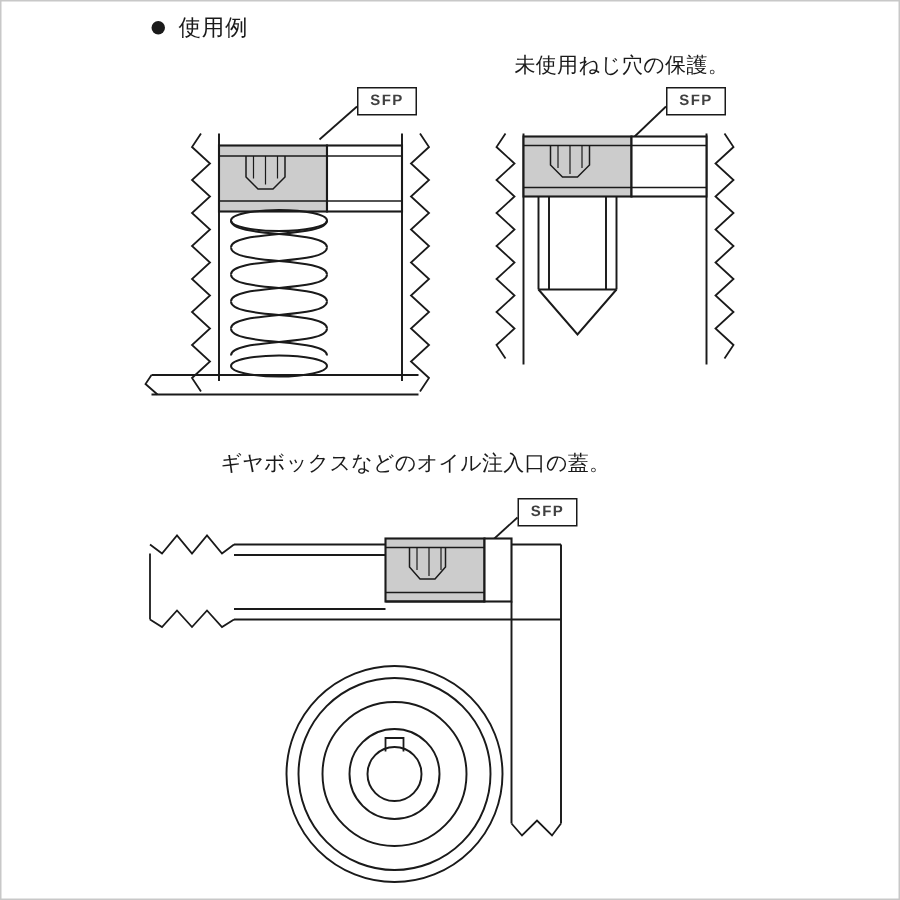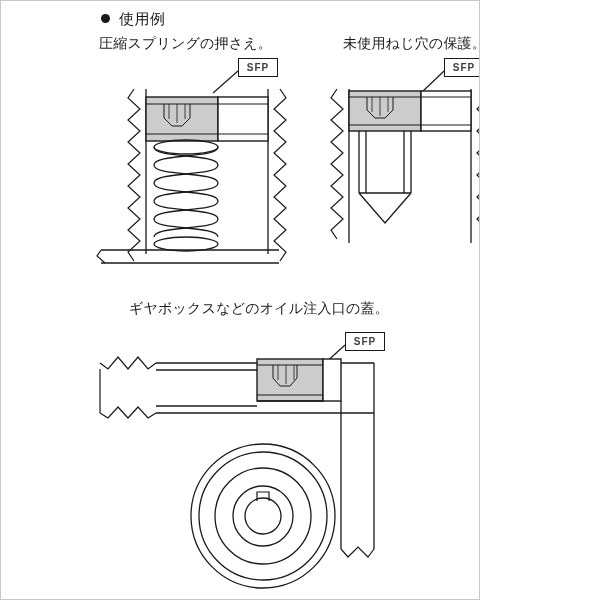--- a/index.html
+++ b/index.html
@@ -5,21 +5,21 @@
   html, body {
     margin: 0;
     padding: 0;
     background: #ffffff;
   }
   body {
     font-family: "Liberation Sans", sans-serif;
   }
   #page {
     position: relative;
-    width: 480px;
+    width: 600px;
     height: 600px;
     background: #ffffff;
     border: 1px solid #c8c8c8;
     box-sizing: border-box;
     overflow: hidden;
   }
   .txt {
     position: absolute;
     color: #1a1a1a;
     white-space: nowrap;
@@ -62,25 +62,24 @@
   }
 </style>
 </head>
 <body>
 
 <div id="page">
 
   <div class="bullet" style="left:100px; top:13px;"></div>
   <div class="txt heading" style="left:118px; top:10px;">使用例</div>
 
-  <div class="txt caption" style="left:98px; top:35px;">圧縮スプリングの押さえ。</div>
 
   <div class="txt caption" style="left:342px; top:35px;">未使用ねじ穴の保護。</div>
 
-  <div class="txt caption" style="left:128px; top:300px;">ギヤボックスなどのオイル注入口の蓋。</div>
+  <div class="txt caption" style="left:146px; top:300px;">ギヤボックスなどのオイル注入口の蓋。</div>
 
   <div class="sfp-box" style="left:237px; top:57px; width:40px; height:19px;">SFP</div>
   <div class="sfp-box" style="left:443px; top:57px; width:40px; height:19px;">SFP</div>
   <div class="sfp-box" style="left:344px; top:331px; width:40px; height:19px;">SFP</div>
 
   <svg width="600" height="600">
 
     <g stroke="#1a1a1a" fill="none" stroke-width="1.3">
 
       <line x1="237" y1="70" x2="212" y2="92" stroke-width="1.2"></line>

